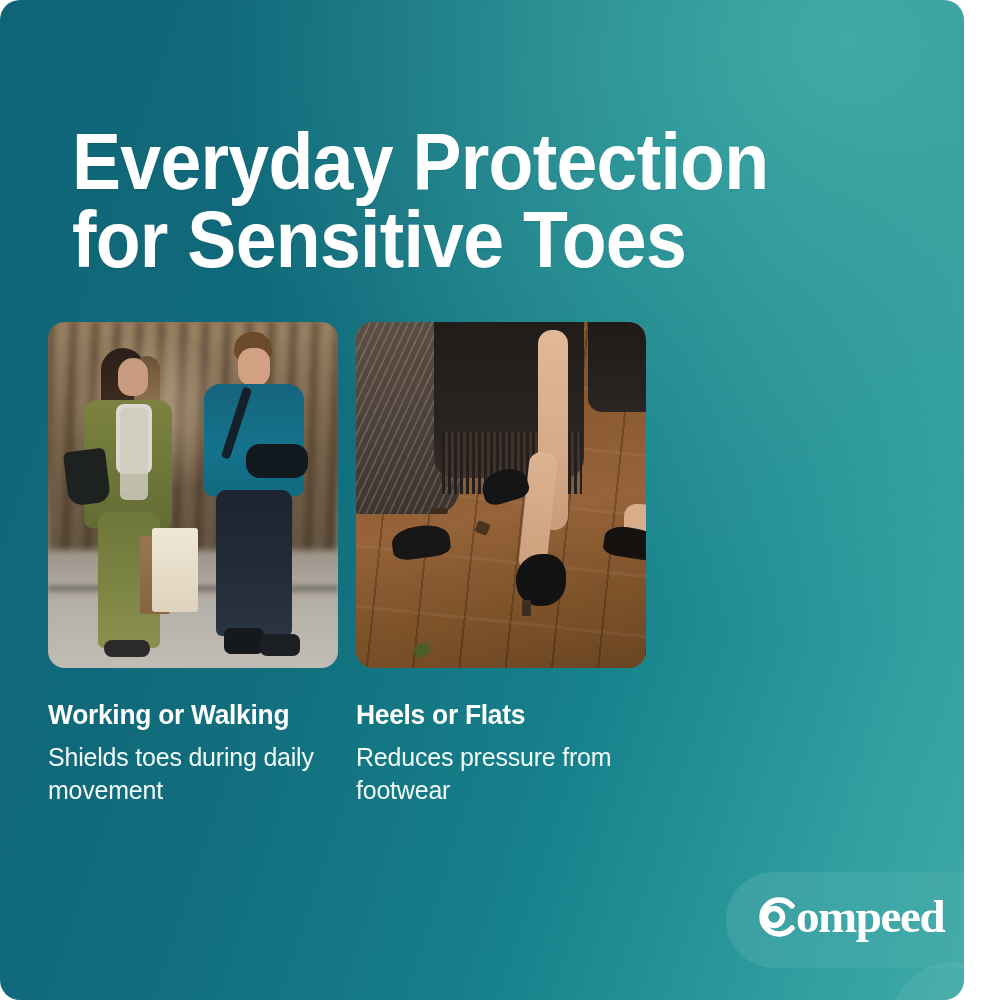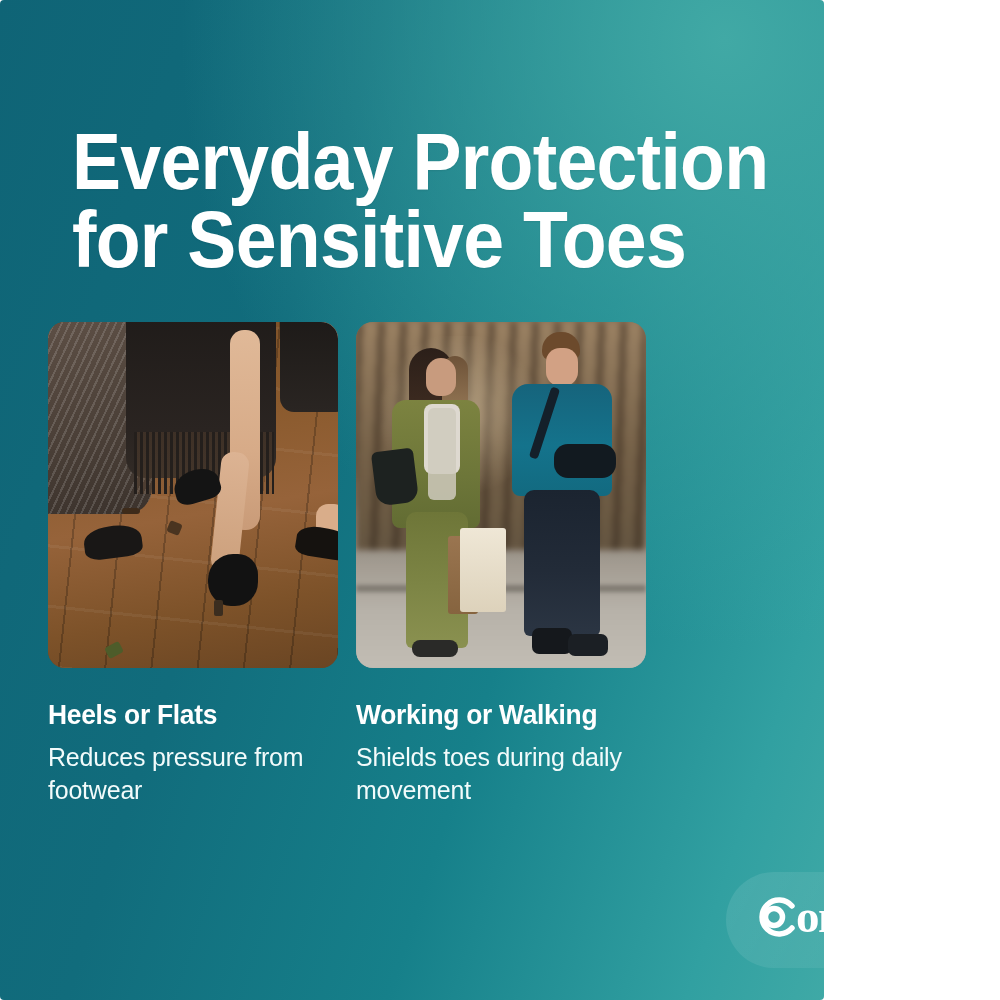--- a/index.html
+++ b/index.html
@@ -9,23 +9,23 @@
   }
   body {
     width: 1000px;
     height: 1000px;
     overflow: hidden;
     font-family: "Liberation Sans", sans-serif;
   }
 
   .poster {
     position: relative;
-    width: 824px;
+    width: 964px;
     height: 1000px;
-    border-radius: 4px;
+    border-radius: 20px;
     overflow: hidden;
     background:
       radial-gradient(120% 110% at 88% 4%, #41a9a5 0%, rgba(65,169,165,0) 55%),
       linear-gradient(108deg, #0f6476 0%, #116c7c 34%, #16808a 62%, #31a0a1 88%, #3fa9a6 100%);
   }
 
   
   .headline {
     position: absolute;
     left: 72px;
@@ -385,44 +385,20 @@
 <body>
 
 <div class="poster">
 
   <h1 class="headline">
     <span class="l1">Everyday Protection</span>
     <span class="l2">for Sensitive Toes</span>
   </h1>
 
   <div class="cards">
-
-    <div class="col">
-      <div class="photo p2">
-        <div class="floor"></div>
-        <div class="tablecloth"></div>
-        <div class="dress-sparkle"></div>
-        <div class="dress-dark"></div>
-        <div class="fringe"></div>
-        <div class="dress-right"></div>
-        <div class="leg1"></div>
-        <div class="leg2"></div>
-        <div class="heel-a"></div>
-        <div class="heel-b"></div>
-        <div class="heel-b-spike"></div>
-        <div class="flat-l"></div>
-        <div class="foot-r"></div>
-        <div class="flat-r"></div>
-        <div class="speck1"></div>
-        <div class="speck2"></div>
-        <div class="speck3"></div>
-      </div>
-      <div class="cap-title">Heels or Flats</div>
-      <div class="cap-body">Reduces pressure from footwear</div>
-    </div>
 
     <div class="col">
       <div class="photo p1">
         <div class="blur-trees"></div>
         <div class="ground"></div>
         <div class="kerb"></div>
         <div class="sun"></div>
         <div class="w-hair"></div>
         <div class="w-hair2"></div>
         <div class="w-face"></div>
@@ -440,20 +416,44 @@
         <div class="m-strap"></div>
         <div class="m-fanny"></div>
         <div class="m-pants"></div>
         <div class="m-boot"></div>
         <div class="m-boot2"></div>
       </div>
       <div class="cap-title">Working or Walking</div>
       <div class="cap-body">Shields toes during daily movement</div>
     </div>
 
+    <div class="col">
+      <div class="photo p2">
+        <div class="floor"></div>
+        <div class="tablecloth"></div>
+        <div class="dress-sparkle"></div>
+        <div class="dress-dark"></div>
+        <div class="fringe"></div>
+        <div class="dress-right"></div>
+        <div class="leg1"></div>
+        <div class="leg2"></div>
+        <div class="heel-a"></div>
+        <div class="heel-b"></div>
+        <div class="heel-b-spike"></div>
+        <div class="flat-l"></div>
+        <div class="foot-r"></div>
+        <div class="flat-r"></div>
+        <div class="speck1"></div>
+        <div class="speck2"></div>
+        <div class="speck3"></div>
+      </div>
+      <div class="cap-title">Heels or Flats</div>
+      <div class="cap-body">Reduces pressure from footwear</div>
+    </div>
+
 
   </div>
 
   <div class="corner-swoosh"></div>
   <div class="logo-pill"></div>
   <div class="logo">
     <svg width="44" height="48" viewBox="0 0 44 48">
       <path d="M40 13 A17 17 0 1 0 40 35" fill="none" stroke="#ffffff" stroke-width="5.5" stroke-linecap="round"></path>
       <circle cx="22" cy="24" r="8.5" fill="none" stroke="#ffffff" stroke-width="5.5"></circle>
     </svg>

